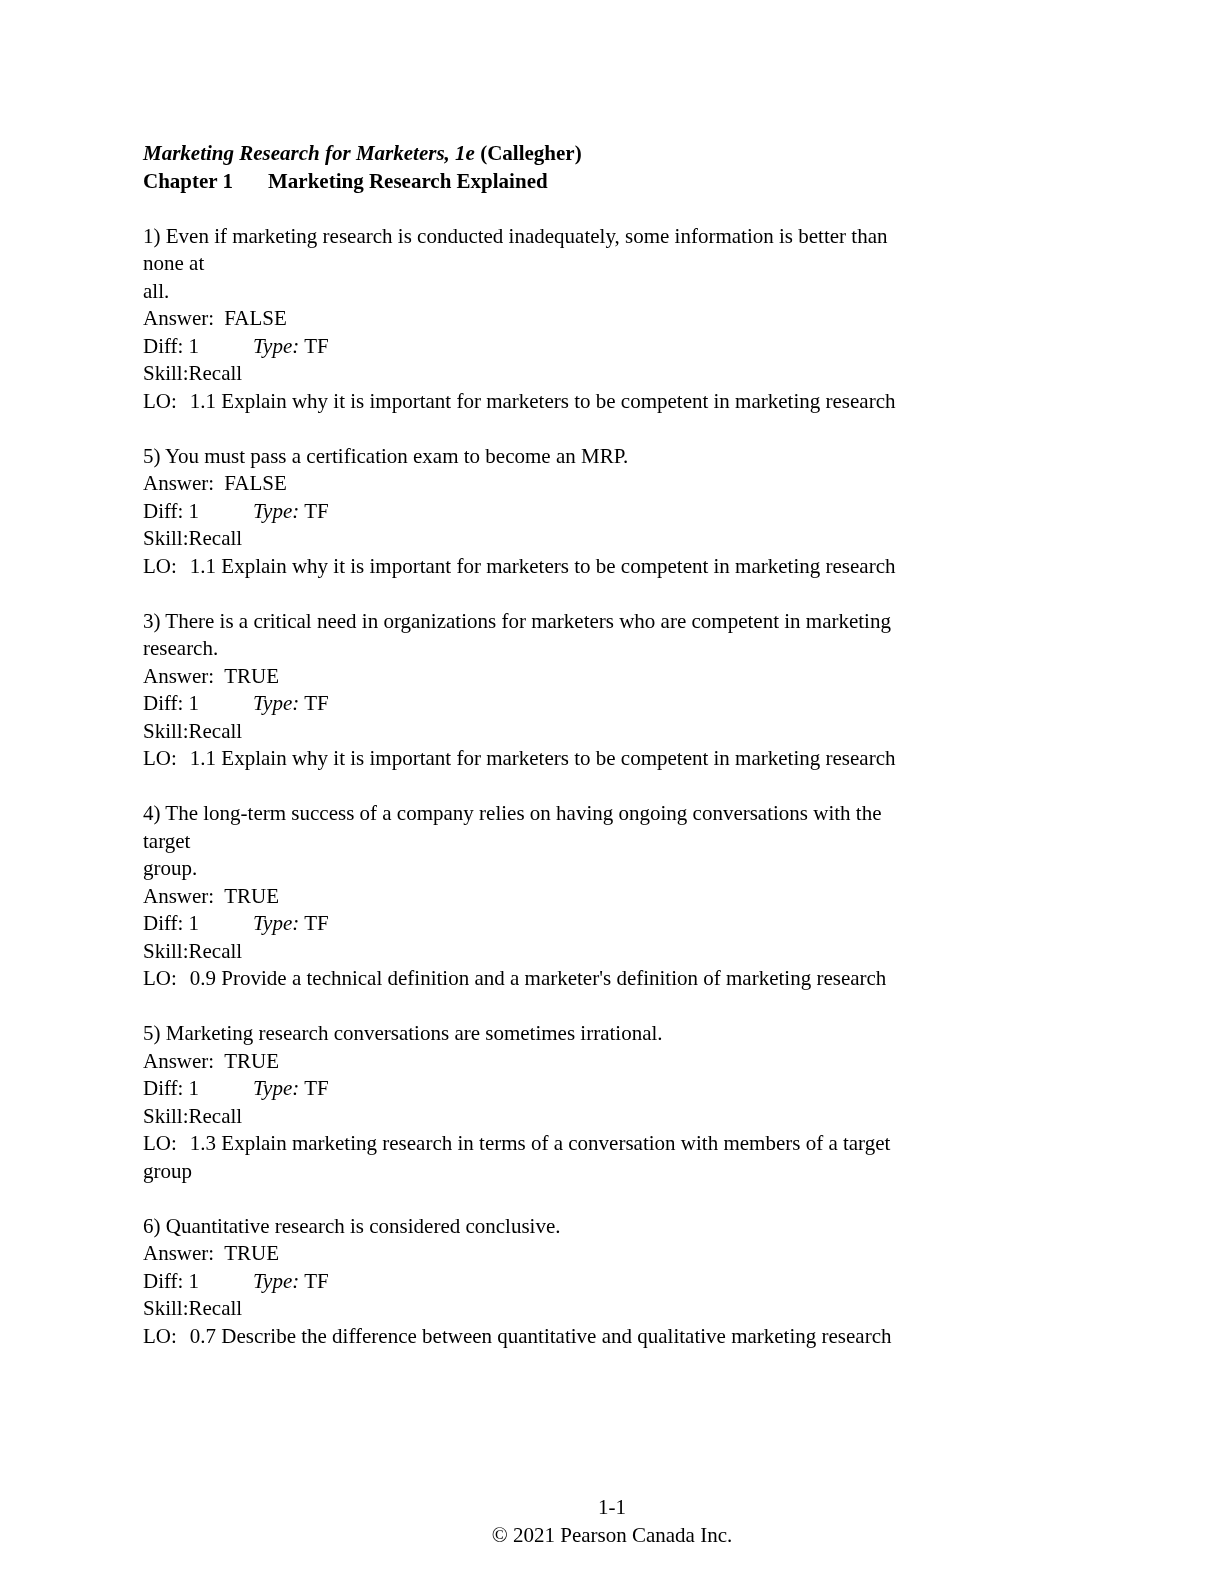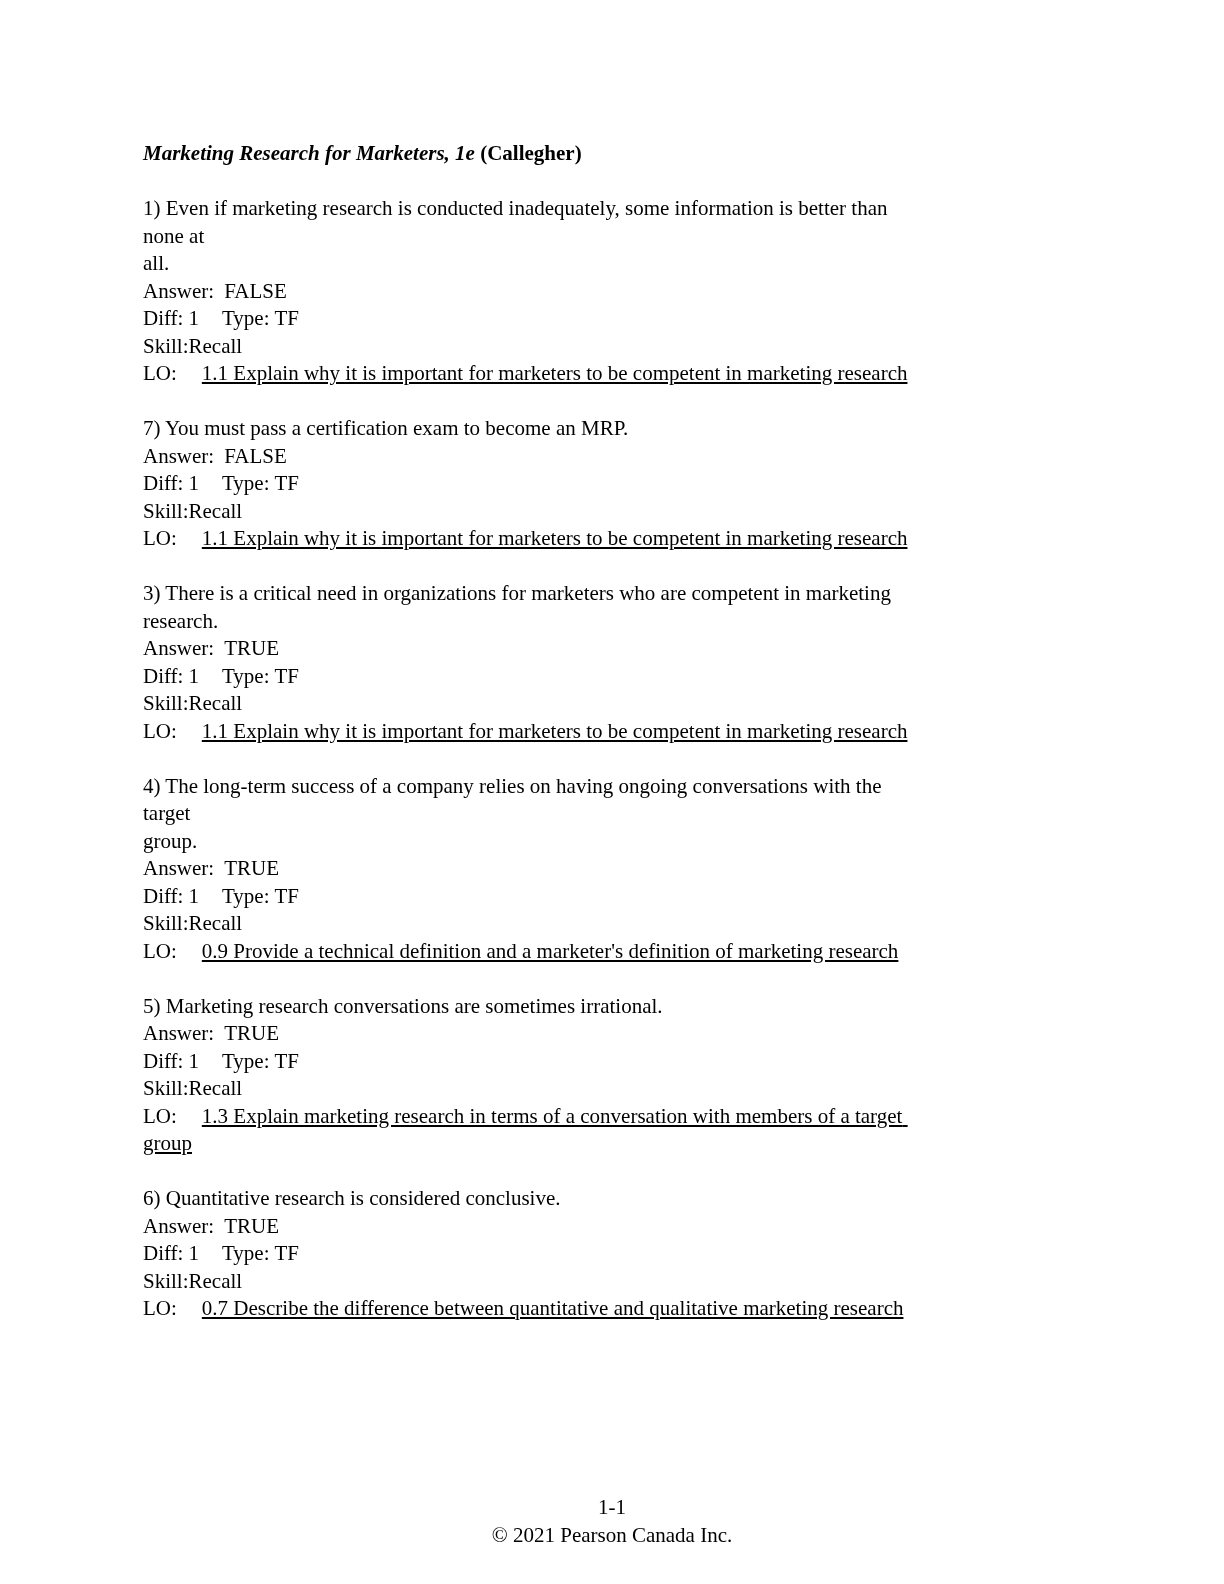--- a/index.html
+++ b/index.html
@@ -12,51 +12,52 @@
   }
   .page { position: relative; width: 1068px; height: 1584px; }
   .content { position: absolute; top: 140px; left: 143px; right: 143px; }
   .bold { font-weight: bold; }
   .italic { font-style: italic; }
   .line { white-space: pre-wrap; }
   .chapter-title-gap { margin-left: 35px; }
   .q-block { margin-top: 27.5px; }
   .g-answer { margin-left: 10px; }
   .g-val { margin-left: 5px; }
-  .g-type { margin-left: 23px; }
+  .g-type { margin-left: 54px; font-style: italic; }
   .g-skill { }
-  .g-lo { margin-left: 25px; text-decoration: underline; }
+  .g-lo { margin-left: 13px; }
   .footer {
     position: absolute; top: 1462px; left: 0; width: 1224px;
     text-align: center;
     margin-top: 32px;
   }
 </style>
 </head>
 <body>
 
 <div class="page">
   <div class="content">
 
     <header>
       <p class="line"><span class="bold italic">Marketing Research for Marketers, 1e</span> <span class="bold">(Callegher)</span></p>
+      <p class="line"><span class="bold">Chapter 1</span><span class="bold chapter-title-gap">Marketing Research Explained</span></p>
     </header>
 
     <main>
       <section class="q-block">
         <p class="line">1) Even if marketing research is conducted inadequately, some information is better than none at
 all.</p>
         <p class="line"><span>Answer:</span><span class="g-answer">FALSE</span></p>
         <p class="line"><span>Diff:</span><span class="g-val">1</span><span class="g-type">Type:</span><span class="g-val">TF</span></p>
         <p class="line"><span>Skill:</span><span class="g-skill">Recall</span></p>
         <p class="line"><span>LO:</span><span class="g-lo">1.1 Explain why it is important for marketers to be competent in marketing research</span></p>
       </section>
 
       <section class="q-block">
-        <p class="line">7) You must pass a certification exam to become an MRP.</p>
+        <p class="line">5) You must pass a certification exam to become an MRP.</p>
         <p class="line"><span>Answer:</span><span class="g-answer">FALSE</span></p>
         <p class="line"><span>Diff:</span><span class="g-val">1</span><span class="g-type">Type:</span><span class="g-val">TF</span></p>
         <p class="line"><span>Skill:</span><span class="g-skill">Recall</span></p>
         <p class="line"><span>LO:</span><span class="g-lo">1.1 Explain why it is important for marketers to be competent in marketing research</span></p>
       </section>
 
       <section class="q-block">
         <p class="line">3) There is a critical need in organizations for marketers who are competent in marketing
 research.</p>
         <p class="line"><span>Answer:</span><span class="g-answer">TRUE</span></p>

